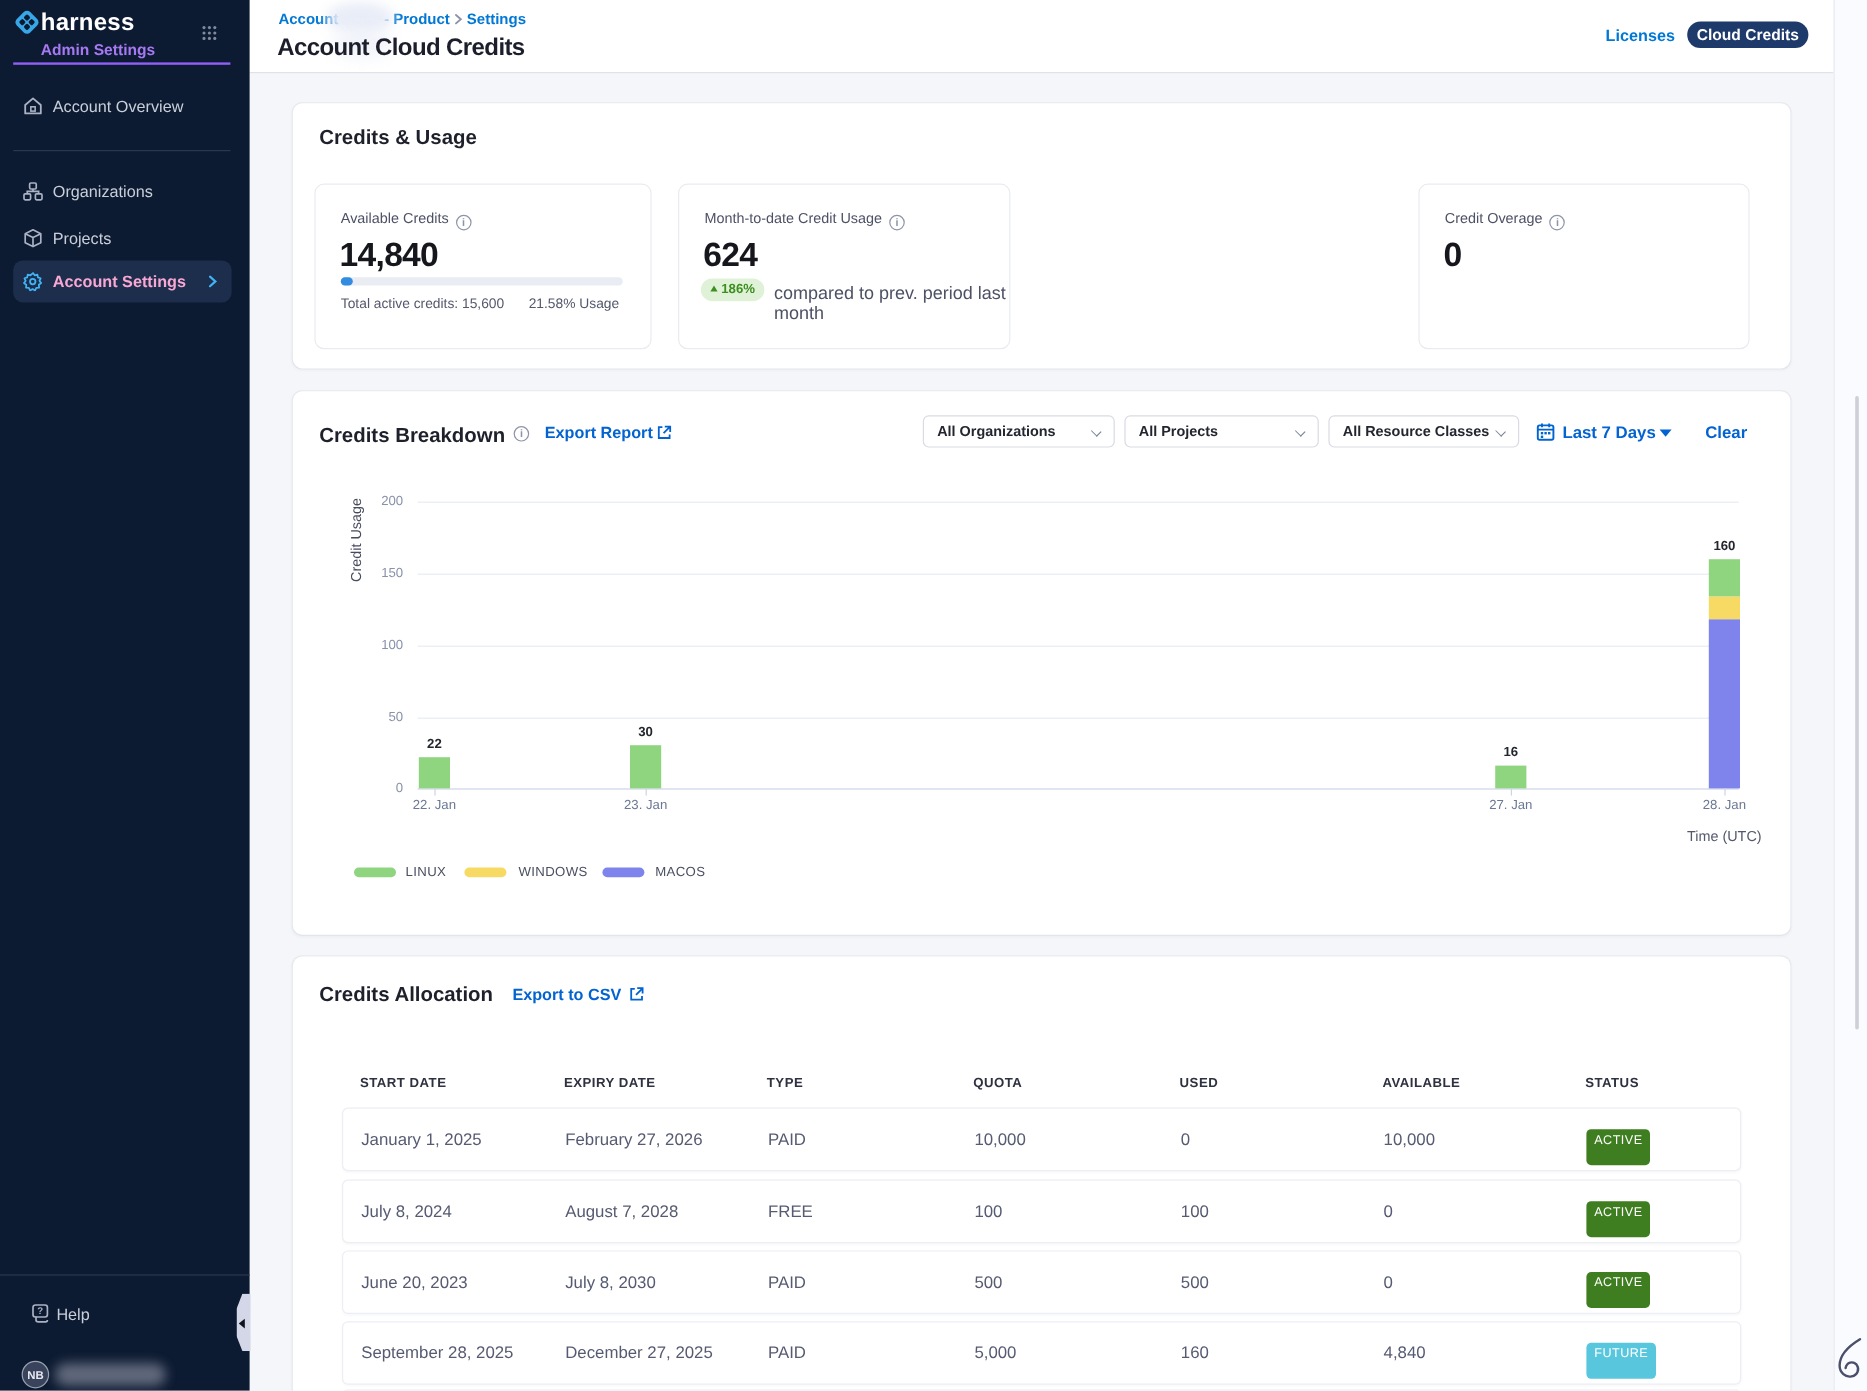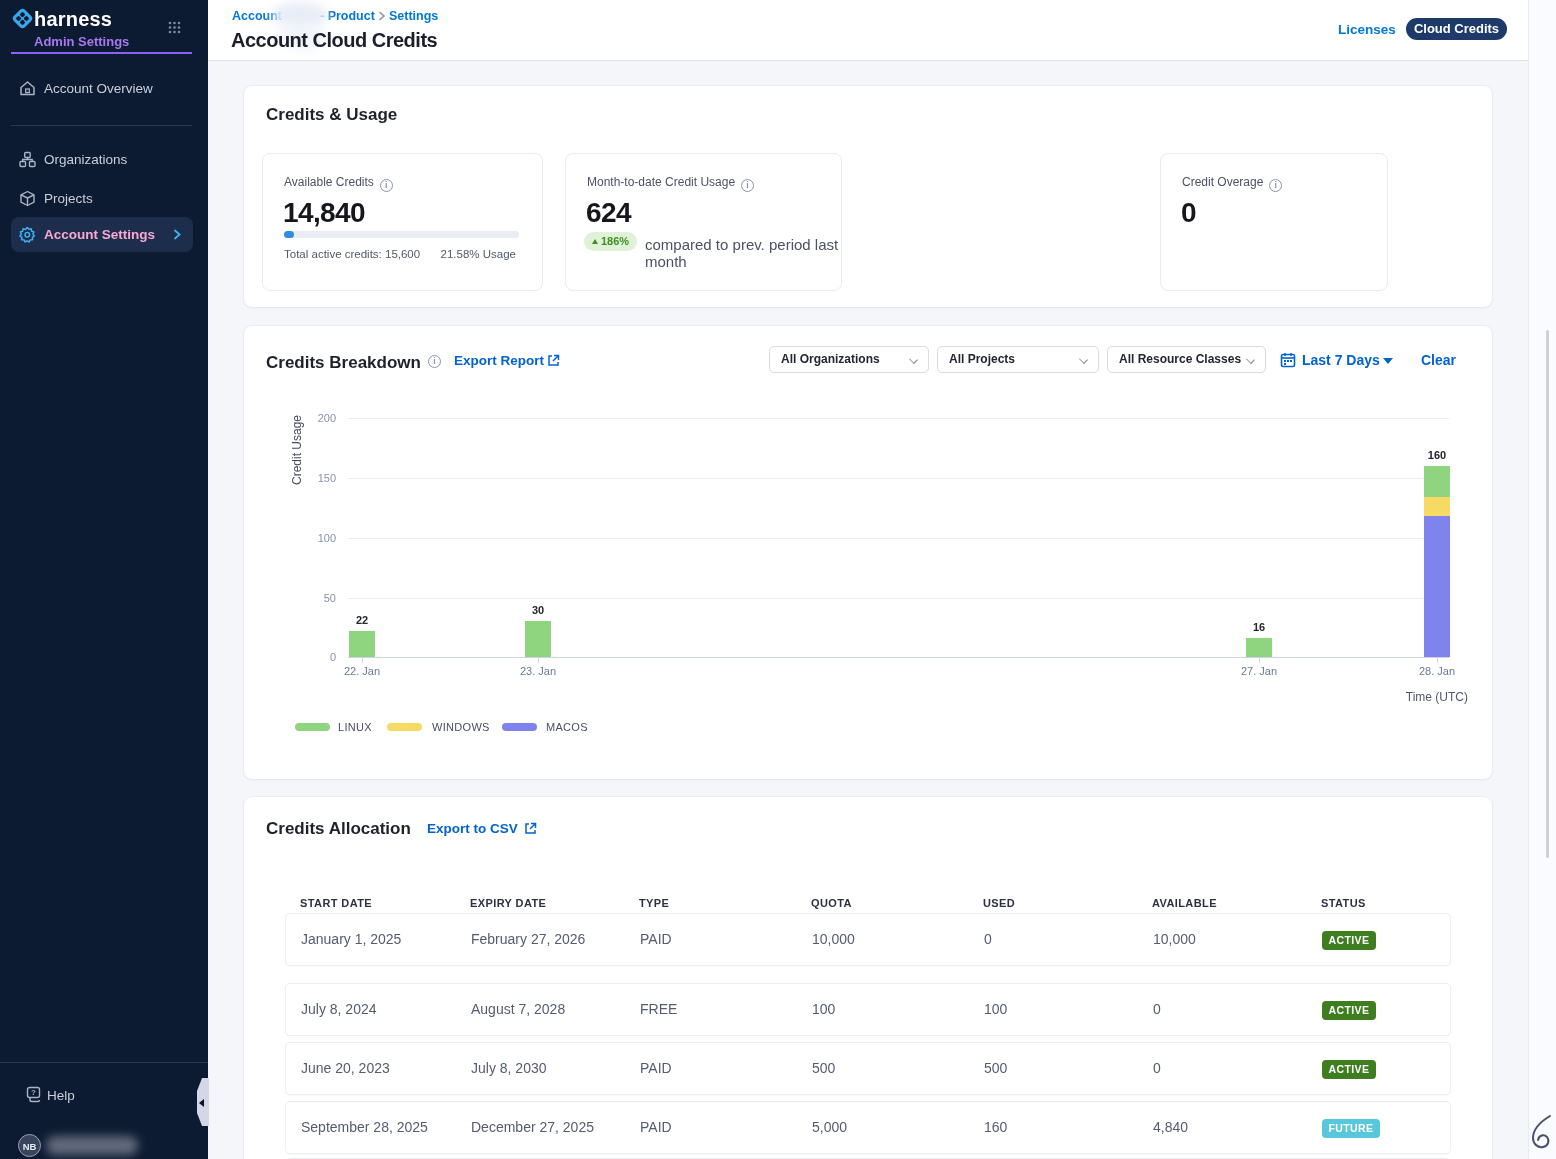--- a/index.html
+++ b/index.html
@@ -22,21 +22,21 @@
 .sectitle { position:absolute; left:22px; font-size:17px; font-weight:bold; color:#1e212b; }
 
 .stat { position:absolute; top:67px; height:138px; background:#fff; border:1px solid #e9ebf1; border-radius:8px; }
 .stat .lbl { position:absolute; left:21px; top:21px; font-size:12px; color:#4d5165; }
 .stat .val { position:absolute; left:20px; top:45px; font-size:28px; line-height:28px; font-weight:bold; color:#16171d; letter-spacing:-0.6px; }
 .info { display:inline-block; width:13px; height:13px; border:1px solid #8d94a8; border-radius:50%; font-size:9px; line-height:11px; text-align:center; color:#8d94a8; font-weight:bold; vertical-align:-2px; margin-left:6px; }
 
 .th { position:absolute; font-size:11px; font-weight:bold; color:#2e3140; letter-spacing:0.4px; }
 .row { position:absolute; left:41px; width:1166px; height:53px; background:#fff; border:1px solid #eceef4; border-radius:5px; box-shadow:0 1px 2px rgba(40,50,90,.03); }
 .cell { position:absolute; top:0; height:51px; line-height:51px; font-size:14px; color:#565b72; }
-.badge { position:absolute; top:17px; height:19px; border-radius:4px; color:#fff; font-size:10.5px; font-weight:bold; letter-spacing:0.4px; line-height:19px; padding:0 6.5px; }
+.badge { position:absolute; top:17px; height:30px; border-radius:4px; color:#fff; font-size:10.5px; font-weight:normal; letter-spacing:0.4px; line-height:19px; padding:0 6.5px; }
 .bactive { background:#3e7e20; }
 .bfuture { background:#58c6dd; }
 
 .dd { position:absolute; top:20px; height:27px; background:#fff; border:1px solid #d8dbe3; border-radius:5px; font-size:12px; font-weight:bold; color:#23262f; line-height:25px; padding-left:11px; }
 .dd .chev { position:absolute; right:11px; top:9px; width:7px; height:7px; border-right:1.6px solid #7c8496; border-bottom:1.6px solid #7c8496; transform:rotate(45deg) scale(1,.8); }
 .blink { position:absolute; font-weight:bold; color:#0263d1; }
 
 .gl { position:absolute; left:104px; width:1101px; height:1px; background:#e8ebf3; }
 .ylab { position:absolute; width:40px; text-align:right; font-size:11px; color:#8a92a9; }
 .xlab { position:absolute; width:60px; text-align:center; font-size:11px; color:#6b7894; }
@@ -78,21 +78,21 @@
     <div class="abs" style="left:21px; top:77px; width:10px; height:6.5px; background:#318ce2; border-radius:4px;"></div>
     <div class="abs" style="left:21px; top:94px; font-size:11.5px; color:#54586d;">Total active credits: 15,600</div>
     <div class="abs" style="right:26px; top:94px; font-size:11.5px; color:#54586d;">21.58% Usage</div>
   </div>
   <div class="stat" style="left:321px; width:277px;">
     <div class="lbl">Month-to-date Credit Usage<span class="info">i</span></div>
     <div class="val">624</div>
     <div class="abs" style="left:18px; top:78px; height:19px; border-radius:10px; background:#dff2d8; padding:0 8px; line-height:19px; font-size:11px; font-weight:bold; color:#3e8e20;"><span style="display:inline-block; width:0; height:0; border-left:3.5px solid transparent; border-right:3.5px solid transparent; border-bottom:5.5px solid #3e8e20; margin-right:3px; vertical-align:1px;"></span>186%</div>
     <div class="abs" style="left:79px; top:82px; font-size:15px; color:#4d5165;">compared to prev. period last month</div>
   </div>
-  <div class="stat" style="left:916px; width:228px;">
+  <div class="stat" style="left:938px; width:276px;">
     <div class="lbl">Credit Overage<span class="info">i</span></div>
     <div class="val">0</div>
   </div>
 </div>
 
 <div class="card" id="card2">
   <div class="sectitle" style="top:27px;">Credits Breakdown</div>
   <span class="info abs" style="left:178px; top:29px;">i</span>
   <div class="blink" style="left:210px; top:27px; font-size:13.5px;">Export Report</div>
   <svg class="abs" style="left:303px; top:28px;" width="13" height="13" viewBox="0 0 13 13">
@@ -162,21 +162,21 @@
       <path d="M5 2 H2 V11 H11 V8" fill="none" stroke="#0263d1" stroke-width="1.5"></path>
       <path d="M7 1.5 H11.5 V6 M11.2 1.8 L6 7" fill="none" stroke="#0263d1" stroke-width="1.5"></path>
     </svg>
   <div class="th" style="left:56px; top:100px;">START DATE</div>
   <div class="th" style="left:226px; top:100px;">EXPIRY DATE</div>
   <div class="th" style="left:395px; top:100px;">TYPE</div>
   <div class="th" style="left:567px; top:100px;">QUOTA</div>
   <div class="th" style="left:739px; top:100px;">USED</div>
   <div class="th" style="left:908px; top:100px;">AVAILABLE</div>
   <div class="th" style="left:1077px; top:100px;">STATUS</div>
-  <div class="row" style="top:116px;">
+  <div class="row" style="top:126px;">
     <div class="cell" style="left:15px;">January 1, 2025</div>
     <div class="cell" style="left:185px;">February 27, 2026</div>
     <div class="cell" style="left:354px;">PAID</div>
     <div class="cell" style="left:526px;">10,000</div>
     <div class="cell" style="left:698px;">0</div>
     <div class="cell" style="left:867px;">10,000</div>
     <div class="badge bactive" style="left:1036px;">ACTIVE</div>
   </div>
   <div class="row" style="top:186px;">
     <div class="cell" style="left:15px;">July 8, 2024</div>

